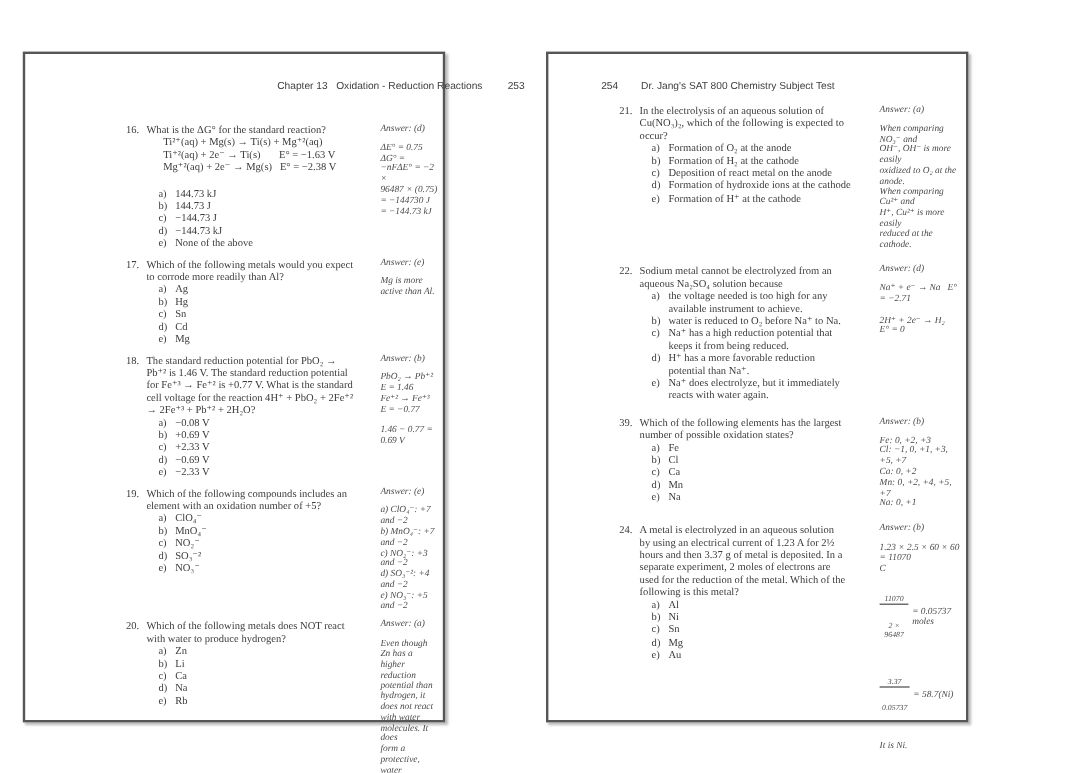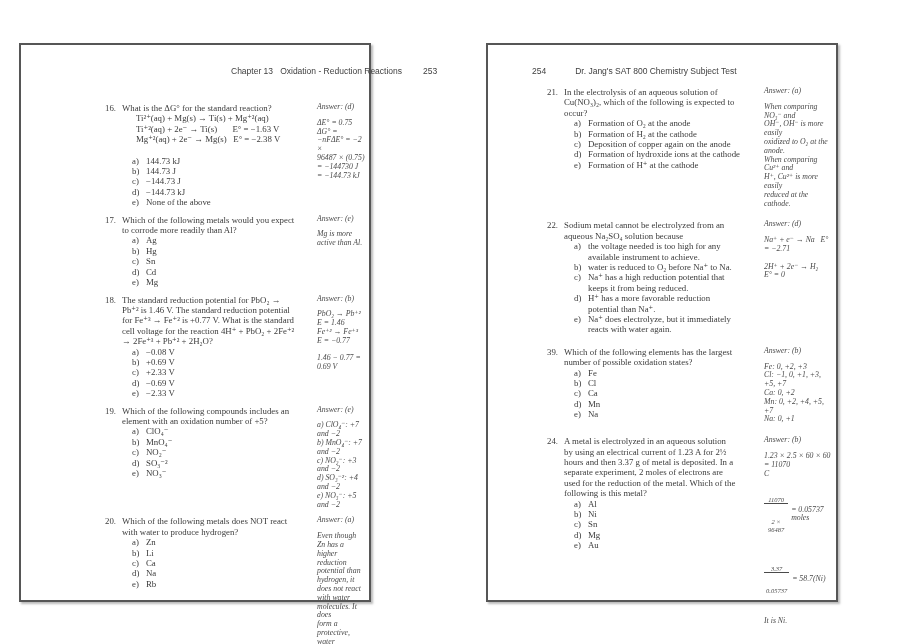--- a/index.html
+++ b/index.html
@@ -2,28 +2,28 @@
 <html><head>
 <meta charset="utf-8">
 <style>
   * { margin:0; padding:0; box-sizing:border-box; }
   html,body { width:910px; height:644px; background:#ffffff; }
   body { position:relative; font-family:"Liberation Serif","DejaVu Serif",serif; color:#3b3b3b; }
 
   .page { position:absolute; top:43px; width:352px; height:559px; background:#fff;
           border:2px solid #565656; box-shadow:2px 2px 2px rgba(130,130,130,0.55); }
   #page-left  { left:19px; }
-  #page-right { left:486px; }
+  #page-right { left:455px; }
 
   .pg-header { font-family:"Liberation Sans","DejaVu Sans",sans-serif; font-size:8.5px;
                line-height:10px; color:#404040; display:flex; white-space:pre; }
   #page-left  .pg-header { margin:21px 0 0 210px; }
   #page-left  .pg-header .pg-num   { margin-left:21px; }
   #page-right .pg-header { margin:21px 0 0 44px; }
-  #page-right .pg-header .pg-title { margin-left:29px; }
+  #page-right .pg-header .pg-title { margin-left:19px; }
 
   .content { margin-top:11px; }
   #page-left  .content { margin-left:84px; margin-right:4px;margin-top:27px; }
   #page-right .content { margin-left:59px; margin-right:4px; }
 
   .qa { display:flex; align-items:flex-start; margin-bottom:7px; }
   #page-right .qa { margin-bottom:12px; }
 
   .q-col { flex:none; font-size:8.8px; line-height:10.4px; }
   #page-left  .q-col { width:212px; }
@@ -287,21 +287,21 @@
           <div class="opt">
               <span class="opt-letter">a)</span>
               <span class="opt-text">Formation of O₂ at the anode</span>
             </div>
           <div class="opt">
               <span class="opt-letter">b)</span>
               <span class="opt-text">Formation of H₂ at the cathode</span>
             </div>
           <div class="opt">
               <span class="opt-letter">c)</span>
-              <span class="opt-text">Deposition of copper again on the anode</span>
+              <span class="opt-text">Deposition of react metal on the anode</span>
             </div>
           <div class="opt">
               <span class="opt-letter">d)</span>
               <span class="opt-text">Formation of hydroxide ions at the cathode</span>
             </div>
           <div class="opt">
               <span class="opt-letter">e)</span>
               <span class="opt-text">Formation of H⁺ at the cathode</span>
             </div>
         </div>

